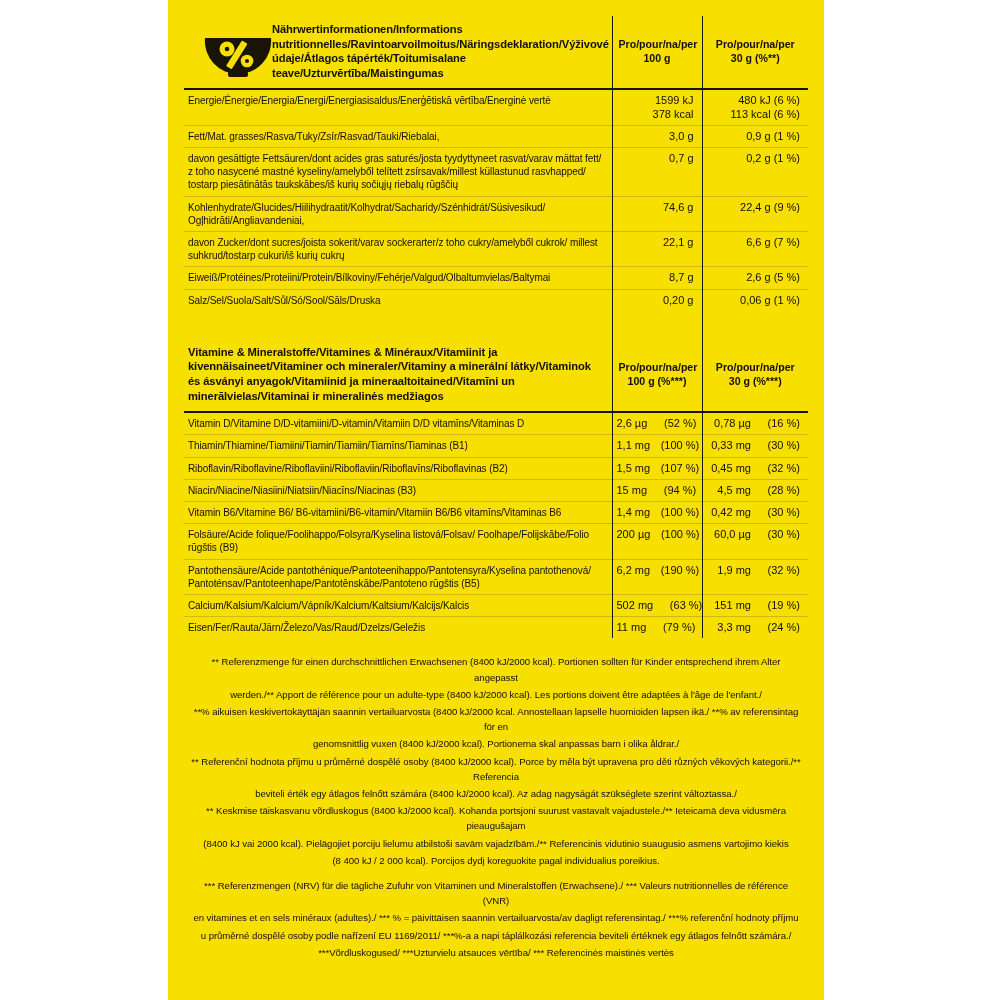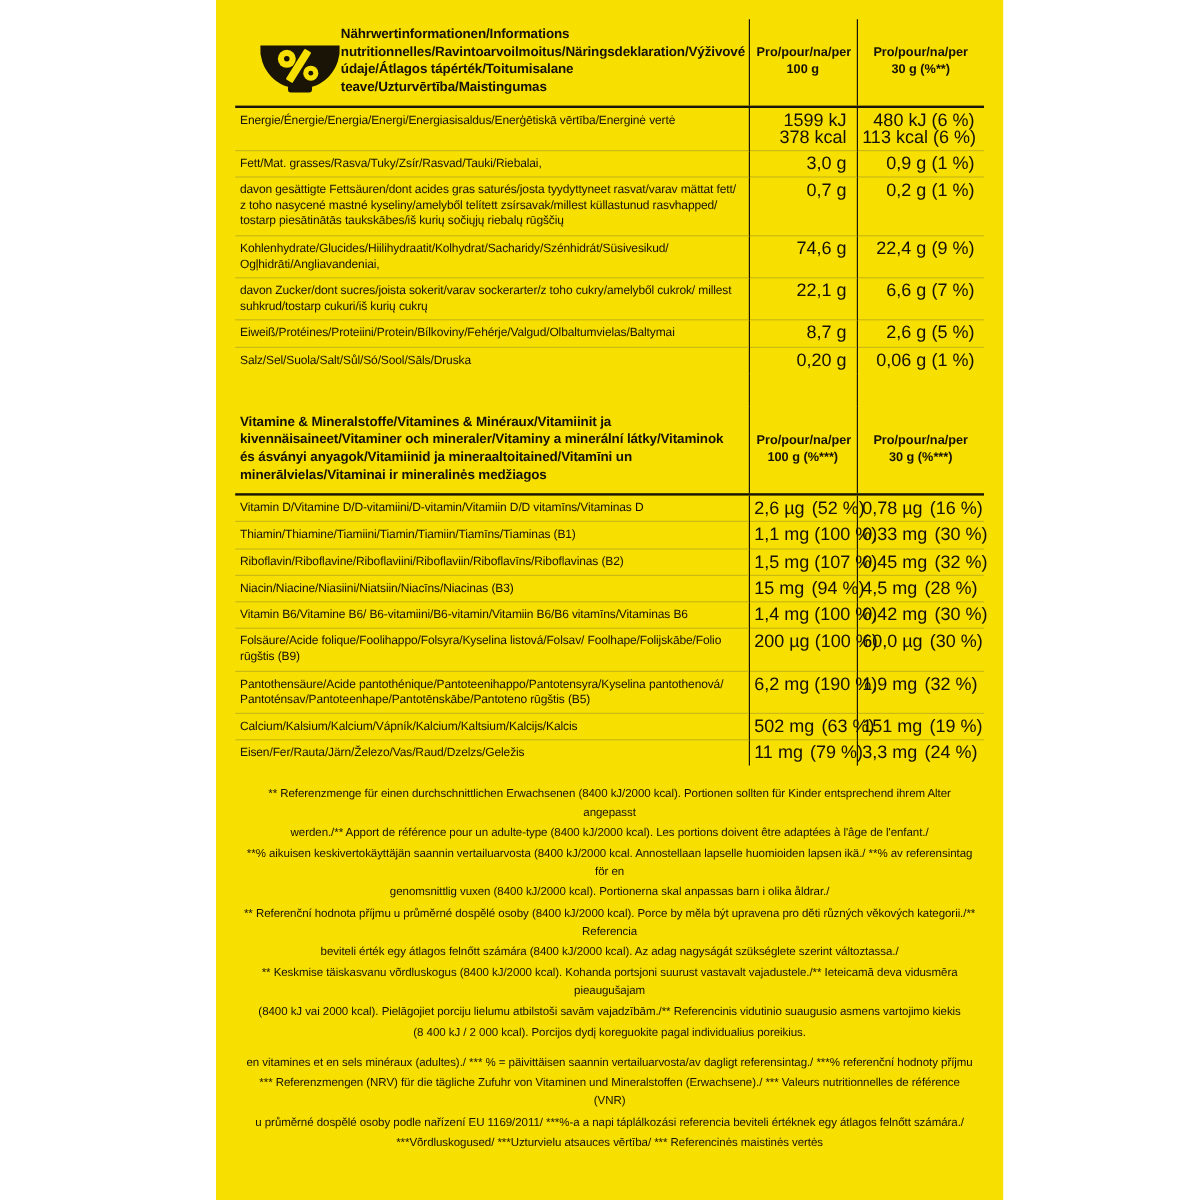--- a/index.html
+++ b/index.html
@@ -14,21 +14,21 @@
     overflow: hidden;
   }
   .page {
     position: relative;
     width: 1000px;
     height: 1000px;
     background: #ffffff;
   }
   .panel {
     position: absolute;
-    left: 180px;
+    left: 168px;
     top: 0;
     width: 656px;
     height: 1000px;
     background: #F7DF00;
     box-sizing: border-box;
     padding: 0;
   }
   .inner {
     position: relative;
     width: 100%;
@@ -53,21 +53,21 @@
     color: #151008;
   }
 
   .cell-label {
     font-size: 10px;
     line-height: 13.2px;
     padding: 4px 10px 4px 4px;
     letter-spacing: -0.1px;
   }
   .cell-val {
-    font-size: 15px;
+    font-size: 11px;
     line-height: 13.2px;
     padding: 4px 8px 4px 4px;
     text-align: right;
     white-space: nowrap;
     border-left: 1.6px solid #1a1406;
   }
   .cell-val .num { }
   .cell-val .pct { display: inline-block; min-width: 46px; }
 
   
@@ -300,22 +300,22 @@
           <p>werden./** Apport de référence pour un adulte-type (8400 kJ/2000 kcal). Les portions doivent être adaptées à l'âge de l'enfant./</p>
           <p>**% aikuisen keskivertokäyttäjän saannin vertailuarvosta (8400 kJ/2000 kcal. Annostellaan lapselle huomioiden lapsen ikä./ **% av referensintag för en</p>
           <p>genomsnittlig vuxen (8400 kJ/2000 kcal). Portionerna skal anpassas barn i olika åldrar./</p>
           <p>** Referenční hodnota příjmu u průměrné dospělé osoby (8400 kJ/2000 kcal). Porce by měla být upravena pro děti různých věkových kategorii./** Referencia</p>
           <p>beviteli érték egy átlagos felnőtt számára (8400 kJ/2000 kcal). Az adag nagyságát szükséglete szerint változtassa./</p>
           <p>** Keskmise täiskasvanu võrdluskogus (8400 kJ/2000 kcal). Kohanda portsjoni suurust vastavalt vajadustele./** Ieteicamā deva vidusmēra pieaugušajam</p>
           <p>(8400 kJ vai 2000 kcal). Pielāgojiet porciju lielumu atbilstoši savām vajadzībām./** Referencinis vidutinio suaugusio asmens vartojimo kiekis</p>
           <p>(8 400 kJ / 2 000 kcal). Porcijos dydį koreguokite pagal individualius poreikius.</p>
         </div>
         <div class="fn-block">
+          <p>*** Referenzmengen (NRV) für die tägliche Zufuhr von Vitaminen und Mineralstoffen (Erwachsene)./ *** Valeurs nutritionnelles de référence (VNR)</p>
           <p>en vitamines et en sels minéraux (adultes)./ *** % = päivittäisen saannin vertailuarvosta/av dagligt referensintag./ ***% referenční hodnoty příjmu</p>
-          <p>*** Referenzmengen (NRV) für die tägliche Zufuhr von Vitaminen und Mineralstoffen (Erwachsene)./ *** Valeurs nutritionnelles de référence (VNR)</p>
           <p>u průměrné dospělé osoby podle nařízení EU 1169/2011/ ***%-a a napi táplálkozási referencia beviteli értéknek egy átlagos felnőtt számára./</p>
           <p>***Võrdluskogused/ ***Uzturvielu atsauces vērtība/ *** Referencinės maistinės vertės</p>
         </div>
       </div>
 
     </div>
   </div>
 </div>
 
 </body></html>

